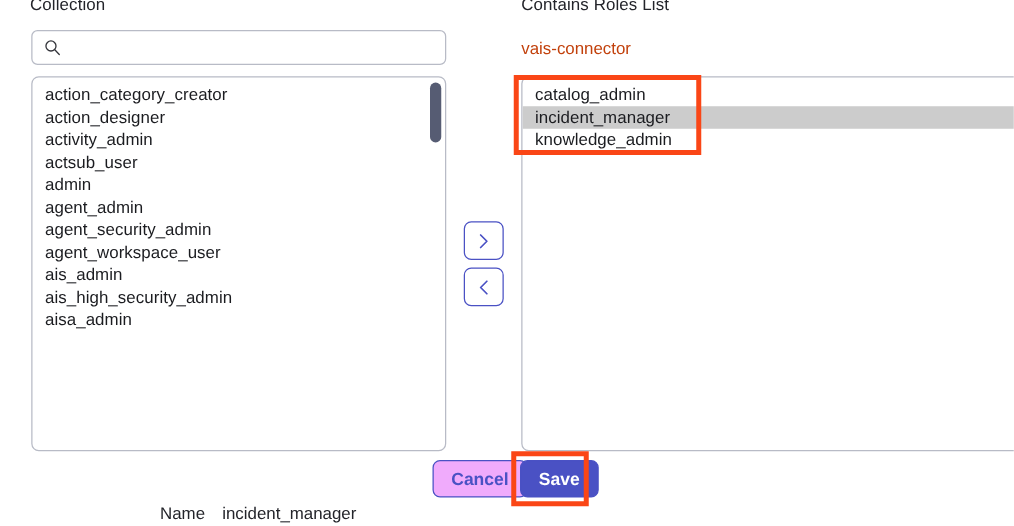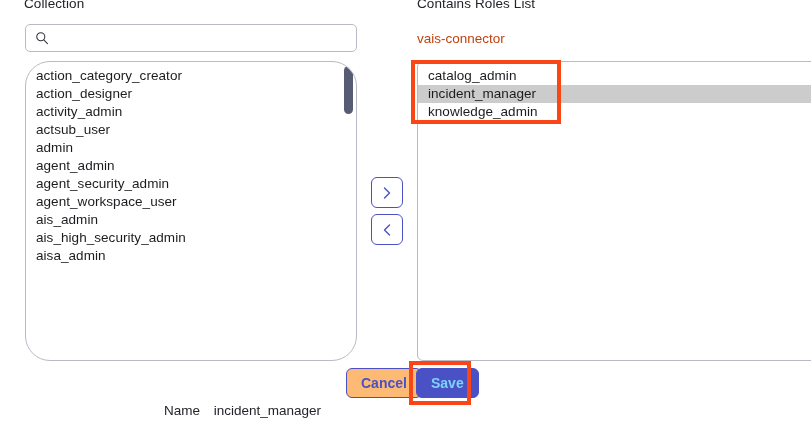--- a/index.html
+++ b/index.html
@@ -78,21 +78,20 @@
     border-radius: 6px;
     background: #ffffff;
     box-sizing: border-box;
     overflow: hidden;
   }
   #list-collection {
     left: 25px;
     top: 61px;
     width: 332px;
     height: 300px;
-    border-radius: 25px;
   }
   #list-contains {
     left: 417px;
     top: 61px;
     width: 420px;
     height: 300px;
   }
   .list-inner {
     position: absolute;
     left: 0; right: 0; top: 0; bottom: 0;
@@ -161,42 +160,42 @@
     cursor: pointer;
     display: flex;
     align-items: center;
     justify-content: center;
     padding: 0 14px;
   }
   #btn-cancel {
     left: 346px;
     top: 368px;
     border: 1px solid #4a51c4;
-    background: #fdba74;
+    background: #f0abfc;
     color: #4a51c4;
   }
   #btn-save {
     left: 416px;
     top: 368px;
     border: 1px solid #4a51c4;
     background: #4a51c4;
-    color: #7dd3fc;
+    color: #ffffff;
     min-width: 50px;
   }
 
   
   .meta {
     position: absolute;
     left: 128px;
     top: 403px;
     font-size: 13.5px;
     color: #23242a;
     white-space: nowrap;
   }
-  .meta .meta-key { margin-right: 10px; margin-left: 36px; }
+  .meta .meta-key { margin-right: 10px; }
 
   
   .annot {
     position: absolute;
     border: 4px solid #fa4616;
     box-sizing: border-box;
     pointer-events: none;
   }
   #annot-roles { left: 411px; top: 60px; width: 150px; height: 64px; }
   #annot-save  { left: 409px; top: 361px; width: 62px; height: 44px; }

